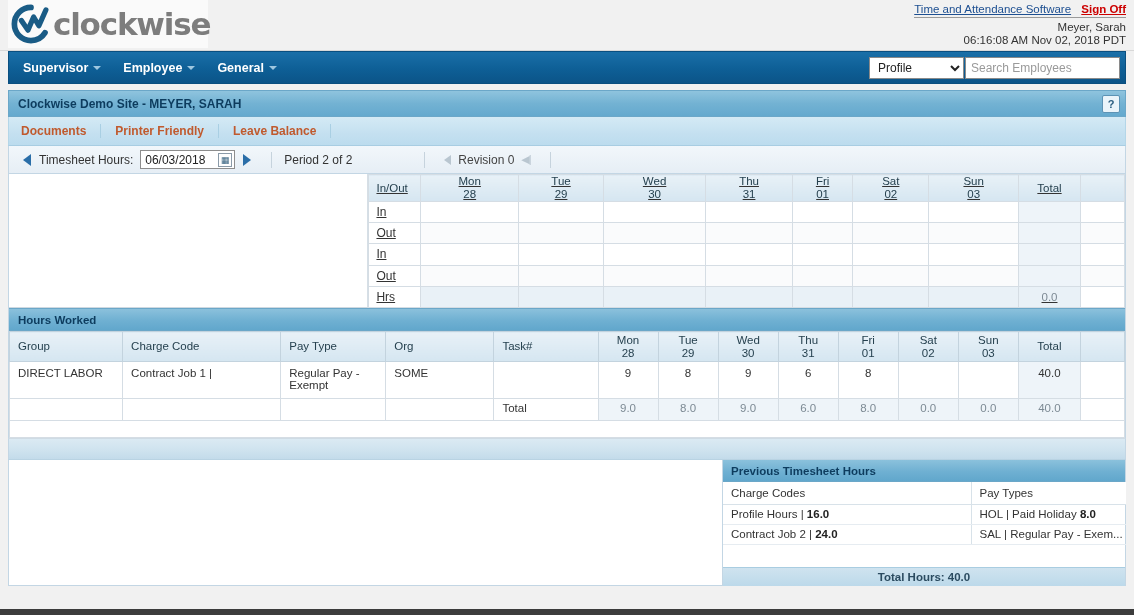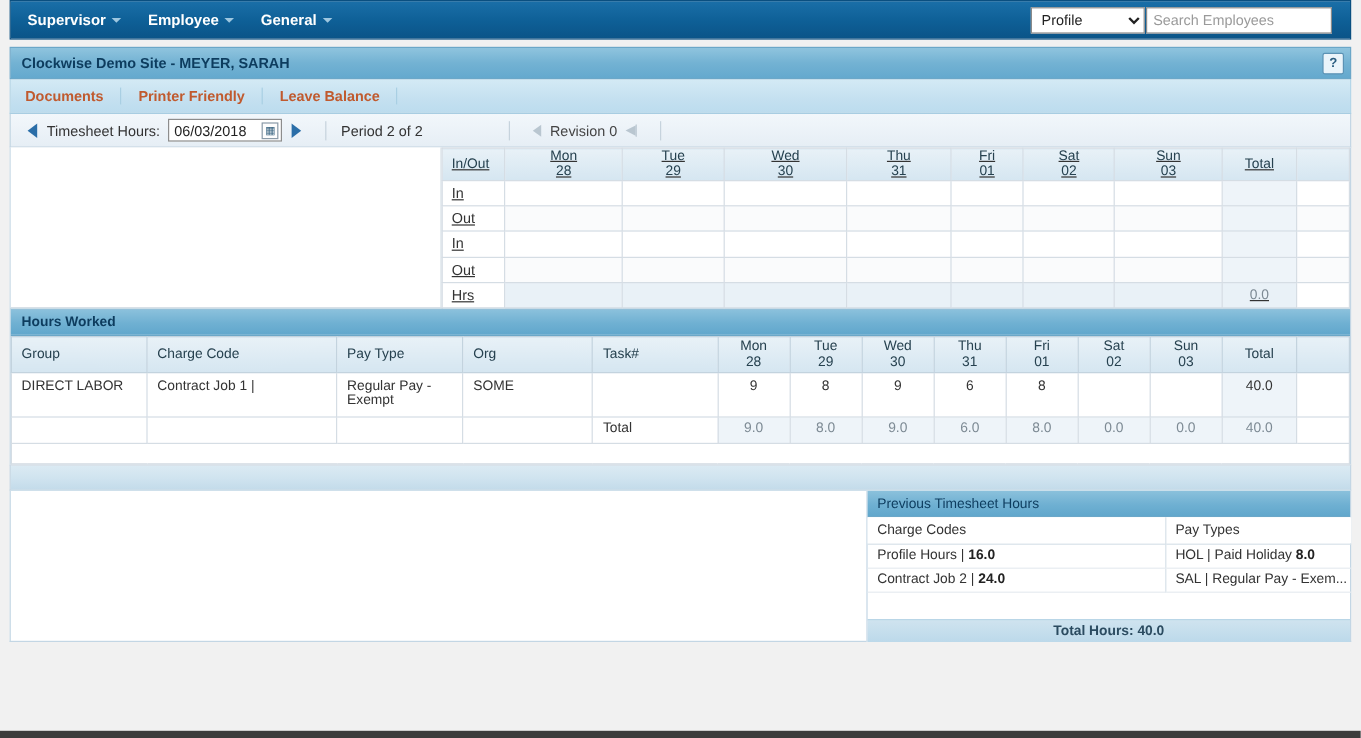--- a/index.html
+++ b/index.html
@@ -61,21 +61,21 @@
     height: 100%;
   }
   .nav-caret {
     width: 0; height: 0;
     border-left: 4px solid transparent;
     border-right: 4px solid transparent;
     border-top: 4px solid #9ec7e0;
     display: inline-block;
   }
   .search-group {
-    position: absolute; right: 15px; top: 5px;
+    position: absolute; right: 5px; top: 5px;
     display: flex; height: 34px;
   }
   .profile-select {
     width: 95px; height: 22px;
     font-size: 12px; font-family: "Liberation Sans", sans-serif;
     border: 1px solid #8a8a8a; background: #fff; color: #222;
     padding-left: 4px;
   }
   .search-input {
     width: 155px; height: 22px; margin-left: 1px;
@@ -259,21 +259,21 @@
     width: 403px; height: 126px;
     background: #fff;
     border-left: 1px solid #c3d6e4;
   }
   .prev-head {
     height: 22px;
     background: linear-gradient(to bottom, #8bc1dc 0%, #6fb0d2 55%, #61a7cc 100%);
     border-bottom: 1px solid #6ba7c8;
     display: flex; align-items: center;
   }
-  .prev-head .t { font-weight: normal; font-size: 11.5px; color: #0d3c5e; padding-left: 8px; text-align: right; }
+  .prev-head .t { font-weight: bold; font-size: 11.5px; color: #0d3c5e; padding-left: 8px; text-align: right; }
   .prev-table { width: 100%; border-collapse: collapse; font-size: 11.5px; table-layout: fixed; }
   .prev-table th {
     background: #fff; color: #333; font-weight: normal; text-align: left;
     padding-left: 8px; height: 22px;
     border-bottom: 1px solid #d8e2e9; border-right: 1px solid #d8e2e9;
   }
   .prev-table td {
     height: 20px; padding-left: 8px; color: #333;
     border-bottom: 1px solid #e6ecf1; border-right: 1px solid #d8e2e9;
     white-space: nowrap; overflow: hidden;
@@ -291,20 +291,37 @@
   .page-footer {
     position: absolute; left: 0; bottom: 0; width: 100%; height: 6px;
     background: #3c3c3c;
   }
 </style>
 </head>
 <body>
 
 <div id="app">
 
+  <div class="topbar">
+    <div class="logo-wrap">
+      <svg class="logo-mark" viewBox="0 0 48 48">
+        <path d="M24 5 A19 19 0 1 0 24 43 A19 19 0 0 0 40 34" fill="none" stroke="#1a5c86" stroke-width="6.5" stroke-linecap="round"></path>
+        <path d="M13 20 L20.5 31 L27 16 L33 26 L41 8" fill="none" stroke="#1a5c86" stroke-width="6" stroke-linejoin="round" stroke-linecap="round"></path>
+      </svg>
+      <span class="logo-text">clockwise</span>
+    </div>
+    <div class="hdr-right">
+      <div class="hdr-line1">
+        <span class="hdr-link">Time and Attendance Software</span>
+        <span class="hdr-signoff">Sign Off</span>
+      </div>
+      <div class="hdr-user">Meyer, Sarah</div>
+      <div class="hdr-time">06:16:08 AM Nov 02, 2018 PDT</div>
+    </div>
+  </div>
 
   <div class="navbar">
     <div class="nav-item">
       <span>Supervisor</span>
       <span class="nav-caret"></span>
     </div>
     <div class="nav-item">
       <span>Employee</span>
       <span class="nav-caret"></span>
     </div>

